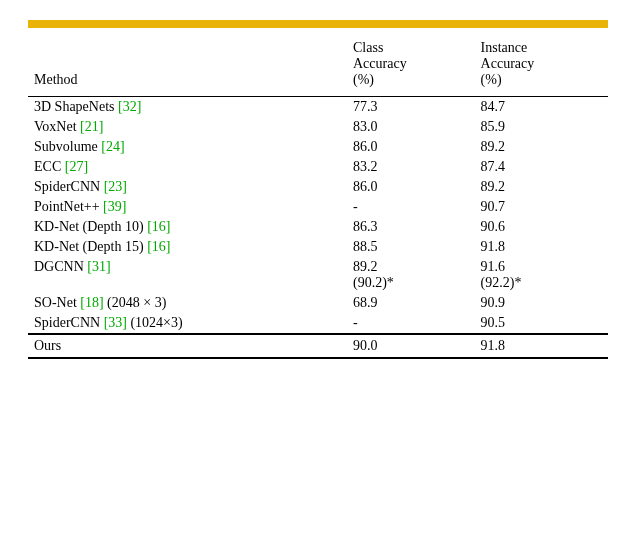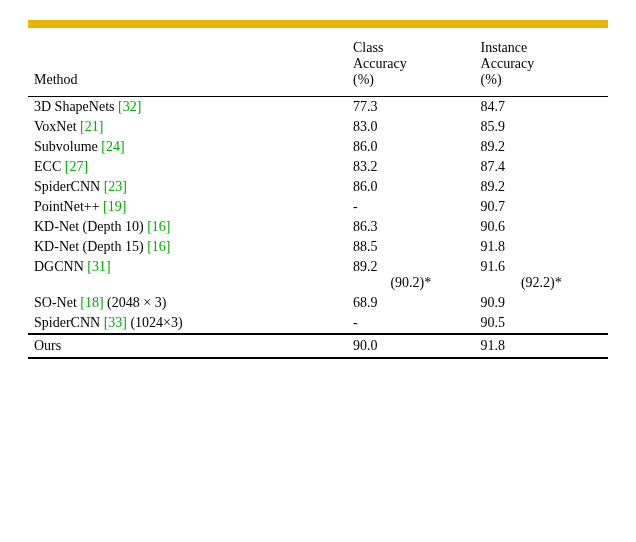--- a/index.html
+++ b/index.html
@@ -78,21 +78,20 @@
       color: #00aa00;
     }
 
     .bold {
       font-weight: normal;
     }
 
     .sub-row td {
       padding-top: 0;
       padding-bottom: 2px;
-      text-align: center;
     }
 
     .dgcnn-main td {
       padding-bottom: 0;
     }
   </style>
 </head>
 <body>
 
 <div class="table-container">
@@ -137,21 +136,21 @@
           <td class="method-col"><span>ECC </span><span class="cite-link">[27]</span></td>
           <td class="class-col">83.2</td>
           <td class="instance-col">87.4</td>
         </tr>
         <tr>
           <td class="method-col"><span>SpiderCNN </span><span class="cite-link">[23]</span></td>
           <td class="class-col">86.0</td>
           <td class="instance-col">89.2</td>
         </tr>
         <tr>
-          <td class="method-col"><span>PointNet++ </span><span class="cite-link">[19]</span></td>
+          <td class="method-col"><span>PointNet++ </span><span class="cite-link">[39]</span></td>
           <td class="class-col">-</td>
           <td class="instance-col">90.7</td>
         </tr>
         <tr>
           <td class="method-col"><span>KD-Net (Depth 10) </span><span class="cite-link">[16]</span></td>
           <td class="class-col">86.3</td>
           <td class="instance-col">90.6</td>
         </tr>
         <tr>
           <td class="method-col"><span>KD-Net (Depth 15) </span><span class="cite-link">[16]</span></td>

